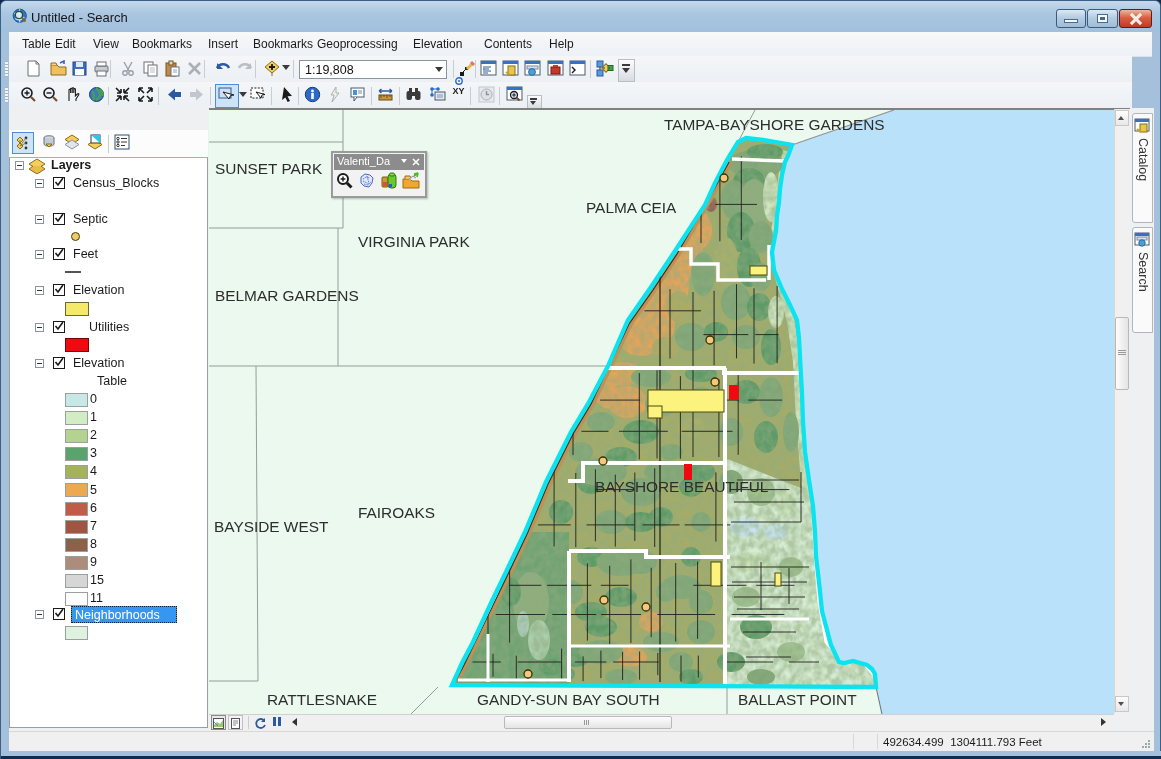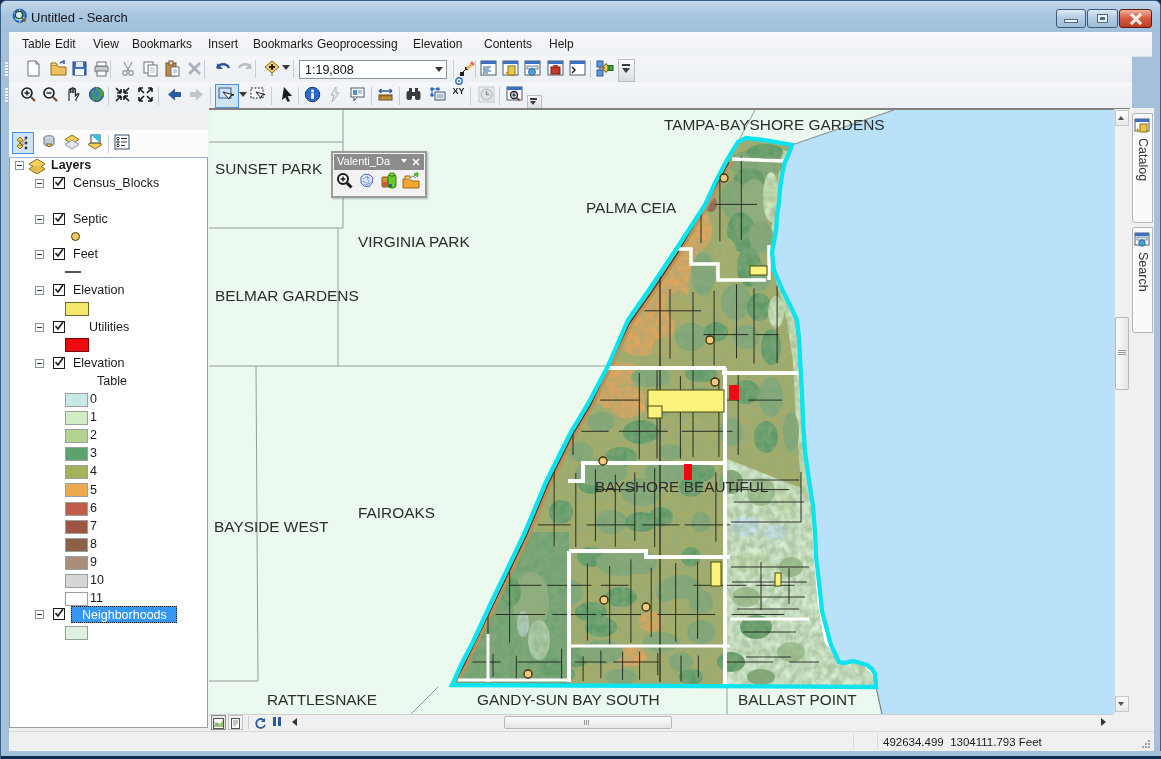--- a/index.html
+++ b/index.html
@@ -377,31 +377,31 @@
     <div style="position:absolute;left:89px;top:481.5px;font:normal 12.5px 'Liberation Sans',sans-serif;color:#1a1a1a;white-space:nowrap">5</div>
     <div style="position:absolute;left:64px;top:501px;width:21px;height:12px;background:#c05c48;border:1px solid #9aa0a0"></div>
     <div style="position:absolute;left:89px;top:499.6px;font:normal 12.5px 'Liberation Sans',sans-serif;color:#1a1a1a;white-space:nowrap">6</div>
     <div style="position:absolute;left:64px;top:519px;width:21px;height:12px;background:#9e5642;border:1px solid #9aa0a0"></div>
     <div style="position:absolute;left:89px;top:517.7px;font:normal 12.5px 'Liberation Sans',sans-serif;color:#1a1a1a;white-space:nowrap">7</div>
     <div style="position:absolute;left:64px;top:537px;width:21px;height:12px;background:#8d6048;border:1px solid #9aa0a0"></div>
     <div style="position:absolute;left:89px;top:535.8px;font:normal 12.5px 'Liberation Sans',sans-serif;color:#1a1a1a;white-space:nowrap">8</div>
     <div style="position:absolute;left:64px;top:555px;width:21px;height:12px;background:#ab8d7a;border:1px solid #9aa0a0"></div>
     <div style="position:absolute;left:89px;top:553.9px;font:normal 12.5px 'Liberation Sans',sans-serif;color:#1a1a1a;white-space:nowrap">9</div>
     <div style="position:absolute;left:64px;top:573px;width:21px;height:12px;background:#d6d6d6;border:1px solid #9aa0a0"></div>
-    <div style="position:absolute;left:89px;top:572.0px;font:normal 12.5px 'Liberation Sans',sans-serif;color:#1a1a1a;white-space:nowrap">10</div>
+    <div style="position:absolute;left:89px;top:572.0px;font:normal 12.5px 'Liberation Sans',sans-serif;color:#1a1a1a;white-space:nowrap">15</div>
     <div style="position:absolute;left:64px;top:591px;width:21px;height:12px;background:#fdfdfd;border:1px solid #9aa0a0"></div>
     <div style="position:absolute;left:89px;top:590.1px;font:normal 12.5px 'Liberation Sans',sans-serif;color:#1a1a1a;white-space:nowrap">11</div>
     <div style="position:absolute;left:34px;top:609px;width:9px;height:9px;background:#fff;border:1px solid #8a949e;box-sizing:border-box">
       <div style="position:absolute;left:1px;top:3px;width:5px;height:1px;background:#333"></div>
     </div>
     <div style="position:absolute;left:52px;top:607px;width:12px;height:12px;background:#fff;border:1.4px solid #1a1a1a;box-sizing:border-box"></div>
     <svg width="12" height="12" viewBox="0 0 12 12" style="position:absolute;left:52px;top:606px">
       <path d="M2.5 6l2.5 3L10 2" stroke="#1a1a1a" stroke-width="1.6" fill="none"></path>
     </svg>
-    <div style="position:absolute;left:70px;top:605px;width:106px;height:17px;background:#3697f2;border:1px dotted #1a1a1a;box-sizing:border-box;font:12.5px 'Liberation Sans',sans-serif;color:#fff;padding:1px 0 0 10px">Neighborhoods</div>
+    <div style="position:absolute;left:70px;top:605px;width:106px;height:17px;background:#3697f2;border:1px dotted #1a1a1a;box-sizing:border-box;font:12.5px 'Liberation Sans',sans-serif;color:#fff;padding:1px 0 0 3px">Neighborhoods</div>
     <div style="position:absolute;left:64px;top:625px;width:21px;height:12px;background:#def2df;border:1px solid #9aa0a0"></div>
   <div id="mapframe">
       <svg width="905" height="604" viewBox="0 0 905 604" style="position:absolute;left:0;top:0">
 <defs>
           <filter id="nz" x="-5%" y="-5%" width="110%" height="110%">
             <feTurbulence type="fractalNoise" baseFrequency="0.16 0.13" numOctaves="2" seed="11" result="t"></feTurbulence>
             <feColorMatrix in="t" type="matrix" values="0 0 0 0 0.28  0 0 0 0 0.41  0 0 0 0 0.21  1.5 1.5 0 0 -0.95"></feColorMatrix>
           </filter>
         </defs>
 <rect x="0" y="0" width="905" height="604" fill="#ebf9ee"></rect>

